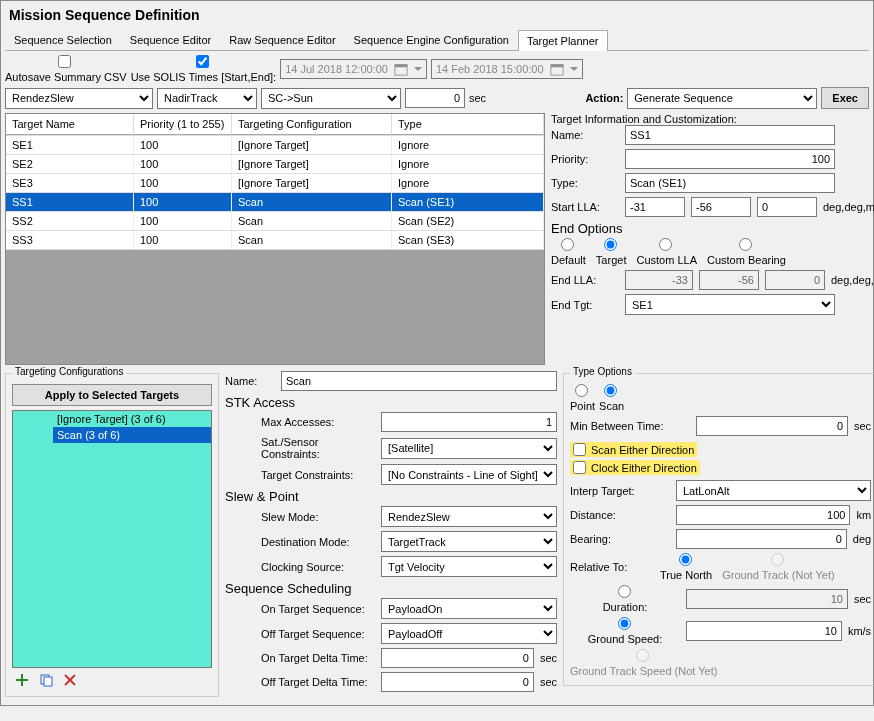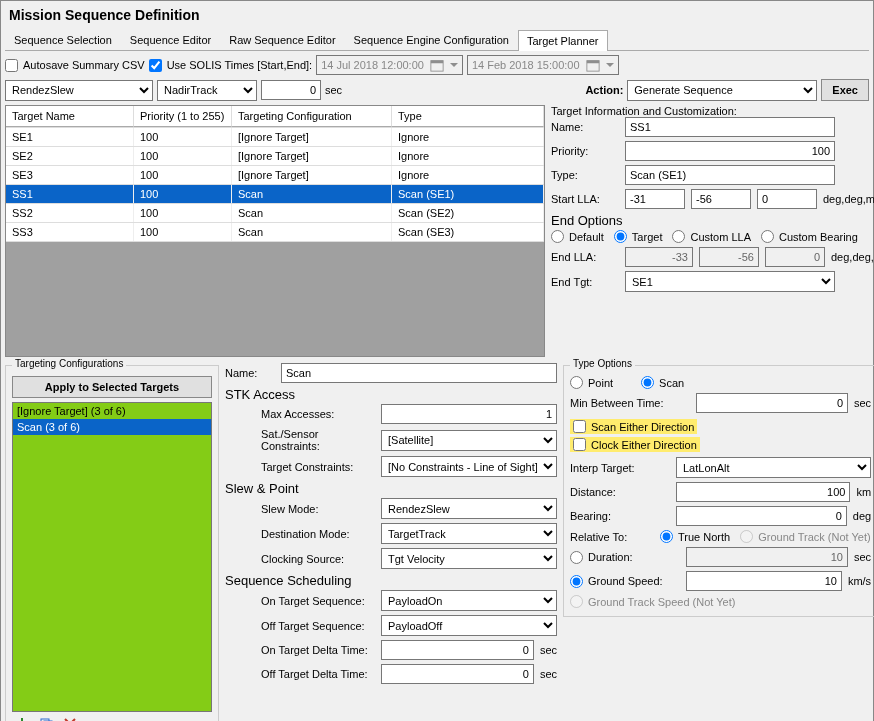--- a/index.html
+++ b/index.html
@@ -10,21 +10,21 @@
 .tab { padding: 4px 8px; background: #f0f0f0; border: 1px solid transparent; border-bottom: none; cursor: pointer; }
 .tab.active { background: #fff; border-color: #aaa; border-top: 1px solid #aaa; position: relative; top: 1px; }
 .row { display: flex; align-items: center; gap: 4px; margin-bottom: 4px; flex-wrap: nowrap; }
 .lbl { white-space: nowrap; }
 input[type=text], input[type=number] { border: 1px solid #777; background: #fff; padding: 2px 4px; height: 20px; }
 input[type=text].ro { background: #f0f0f0; color: #666; }
 input.num { text-align: right; }
 select { border: 1px solid #777; background: #fff; height: 21px; padding: 1px 2px; }
 button { border: 1px solid #888; background: #e0e0e0; padding: 2px 10px; height: 22px; cursor: pointer; }
 input[type=checkbox], input[type=radio] { margin: 0 2px 0 0; vertical-align: middle; }
-.chk-lbl { display: inline-flex; align-items: center; gap: 3px; white-space: nowrap; }
+.chk-lbl { display: inline-flex; align-items: center; gap: 3px; white-space: nowrap; flex-direction: column; }
 .datebox { display: inline-flex; align-items: center; border: 1px solid #777; background: #f0f0f0; color: #888; padding: 2px 4px; height: 20px; gap: 6px; }
 .datebox svg { opacity: .7; }
 .split { display: flex; gap: 6px; align-items: flex-start; }
 .leftcol { flex: 0 0 540px; }
 .rightcol { flex: 1; }
 .table { border: 1px solid #888; background: #fff; width: 100%; height: 252px; overflow: hidden; }
 .trow { display: flex; border-bottom: 1px solid #ddd; }
 .th { background: #fff; border-bottom: 1px solid #aaa; font-weight: normal; padding: 4px 6px; border-right: 1px solid #ddd; }
 .td { padding: 3px 6px; border-right: 1px solid #eee; }
 .c1 { flex: 0 0 128px; }
@@ -36,21 +36,21 @@
 .grp { border: 1px solid #ccc; padding: 6px 6px 4px; margin: 2px 0 4px; position: relative; }
 .grp > .cap { position: absolute; top: -8px; left: 6px; background: #f0f0f0; padding: 0 3px; font-size: 10px; }
 .field { display: flex; align-items: center; gap: 6px; margin-bottom: 4px; }
 .field .fl { flex: 0 0 68px; }
 .field .fl2 { flex: 0 0 150px; padding-left: 36px; }
 .hl { background: #ffec6e; padding: 1px 3px; display: inline-flex; align-items: center; gap: 3px; }
 .bottom { display: flex; gap: 6px; margin-top: 6px; align-items: flex-start; }
 .tc-left { flex: 0 0 214px; }
 .tc-mid { flex: 0 0 310px; }
 .tc-right { flex: 1; }
-.listbox { border: 1px solid #777; background: #84cc16; height: 310px; overflow: auto; }
+.listbox { border: 1px solid #777; background: #5eead4; height: 258px; overflow: auto; padding-left: 40px; }
 .li { padding: 2px 4px; }
 .li.sel { background: #0a64c8; color: #fff; }
 .iconbar { display: flex; gap: 8px; padding: 4px 2px; }
 .ic { width: 16px; height: 16px; display: inline-flex; align-items: center; justify-content: center; cursor: pointer; }
 .subhead { font-size: 13px; margin: 4px 0 2px; color: #000; }
 .disabled { color: #888; }
 </style>
 </head>
 <body>
 
@@ -92,20 +92,21 @@
         </svg>
       <svg width="8" height="8" viewBox="0 0 8 8">
           <path d="M0 2l4 4 4-4z" fill="#666"></path>
         </svg>
     </span>
   </div>
 
   <div class="row">
     <select style="width:148px"><option>RendezSlew</option></select>
     <select style="width:100px"><option>NadirTrack</option></select>
+    <select style="width:140px"><option>SC-&gt;Sun</option></select>
     <input type="text" class="num" style="width: 60px;" value="0">
     <span class="lbl">sec</span>
     <span style="flex:1"></span>
     <span class="lbl" style="font-weight:bold">Action:</span>
     <select style="width:190px"><option>Generate Sequence</option></select>
     <button style="font-weight:bold">Exec</button>
   </div>
 
   <div class="split">
     <div class="leftcol">
@@ -290,21 +291,21 @@
       <div class="field">
           <span class="fl2">Off Target Delta Time:</span>
           <input type="text" class="num" style="flex: 1 1 0%;" value="0">
           <span>sec</span>
         </div>
     </div>
 
     <div class="tc-right">
       <div class="grp" style="padding-top:10px">
         <div class="cap">Type Options</div>
-        <div class="field" style="gap:28px">
+        <div class="field" style="gap:4px">
           <label class="chk-lbl">
               <input type="radio" name="to" style="">
               <span>Point</span>
             </label>
           <label class="chk-lbl">
               <input type="radio" name="to" checked="" style="">
               <span>Scan</span>
             </label>
         </div>
         <div class="field">

